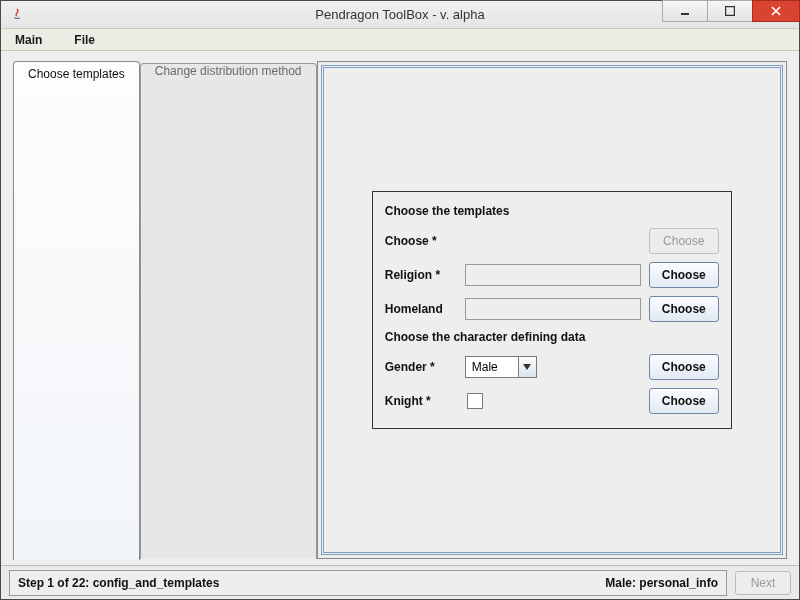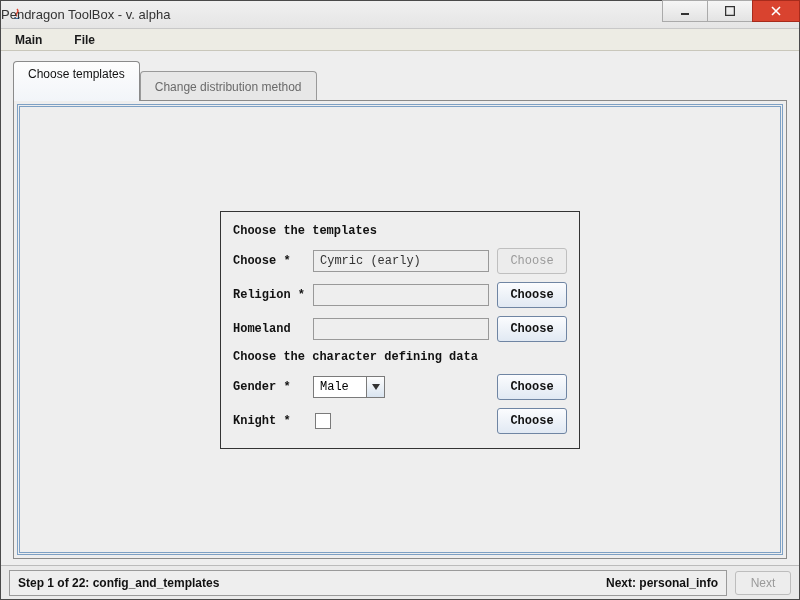--- a/index.html
+++ b/index.html
@@ -25,21 +25,21 @@
     position: relative;
   }
   .java-icon {
     width: 16px; height: 16px;
     margin-left: 8px;
     display: inline-flex; align-items: center; justify-content: center;
   }
   .title-text {
     position: absolute;
     left: 0; right: 0;
-    text-align: left;
+    text-align: center;
     color: #333;
     font-size: 13px;
     pointer-events: none;
   }
   .win-buttons {
     margin-left: auto;
     display: flex;
     height: 100%;
   }
   .win-btn {
@@ -66,21 +66,21 @@
     gap: 16px;
   }
   .menu-item {
     padding: 2px 8px;
     font-weight: bold;
     color: #1a1a1a;
   }
   .content-area {
     flex: 1;
     padding: 10px 12px 6px 12px;
-    display: flex; flex-direction: column;
+    display: flex; 
     background: #eeeeee;
   }
   .tabs-strip {
     display: flex;
     position: relative;
     z-index: 2;
   }
   .tab {
     border: 1px solid #999;
     border-bottom: none;
@@ -94,29 +94,28 @@
   }
   .tab.active {
     background: linear-gradient(#fdfdfd,#f2f5f9);
     border-color: #8a8a8a;
     z-index: 3;
     margin-bottom: -1px;
     font-weight: normal;
   }
   .tab.inactive {
     color: #6a6a6a;
-    margin-top: 10px;
-    padding-top: 8px;
+    margin-top: 2px;
+    padding-top: 0;
   }
   .tab-panel {
     flex: 1;
     border: 1px solid #8a8a8a;
     background: #eeeeee;
     padding: 3px;
-    font-family: Liberation Mono, monospace;
   }
   .tab-panel-inner {
     width: 100%; height: 100%;
     border: 3px double #7da0c4;
     background: #eeeeee;
     display: flex;
     align-items: center;
     justify-content: center;
   }
   .form-panel {
@@ -276,21 +275,20 @@
     </div>
     <div class="tab-panel">
       <div class="tab-panel-inner">
 
         <div class="form-panel">
 
           <div class="section-title">Choose the templates</div>
 
           <div class="row">
             <div class="label">Choose *</div>
-            <div class="field readonly">Cymric (early)</div>
             <div class="choose-btn disabled">Choose</div>
           </div>
 
           <div class="row">
             <div class="label">Religion *</div>
             <div class="field disabled"></div>
             <div class="choose-btn">Choose</div>
           </div>
 
           <div class="row">
@@ -324,18 +322,18 @@
 
         </div>
 
       </div>
     </div>
   </div>
 
   <div class="statusbar">
     <div class="status-frame">
       <span>Step 1 of 22: config_and_templates</span>
-      <span>Next: personal_info</span>
+      <span>Male: personal_info</span>
     </div>
     <div class="next-btn">Next</div>
   </div>
 
 </div>
 
 </body></html>

